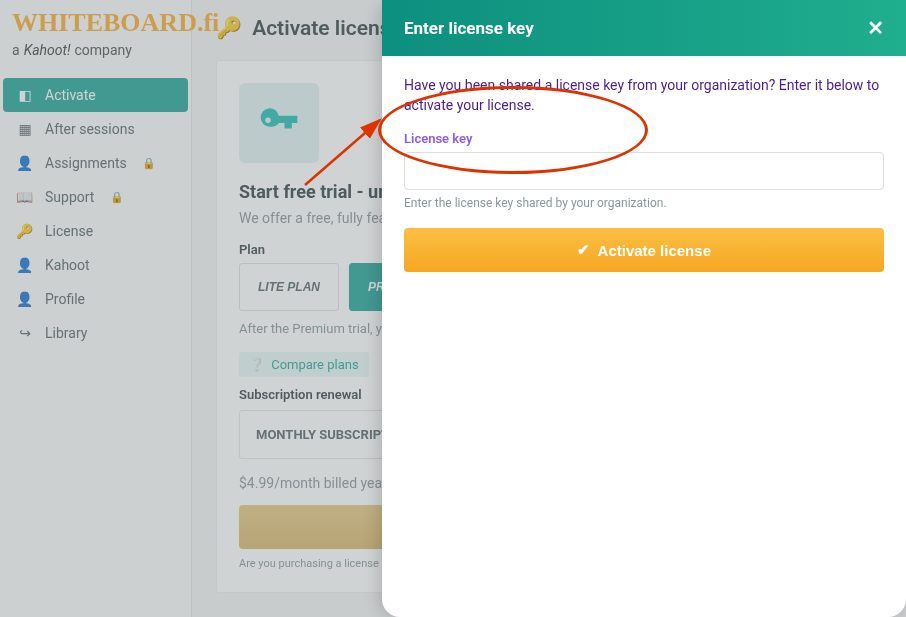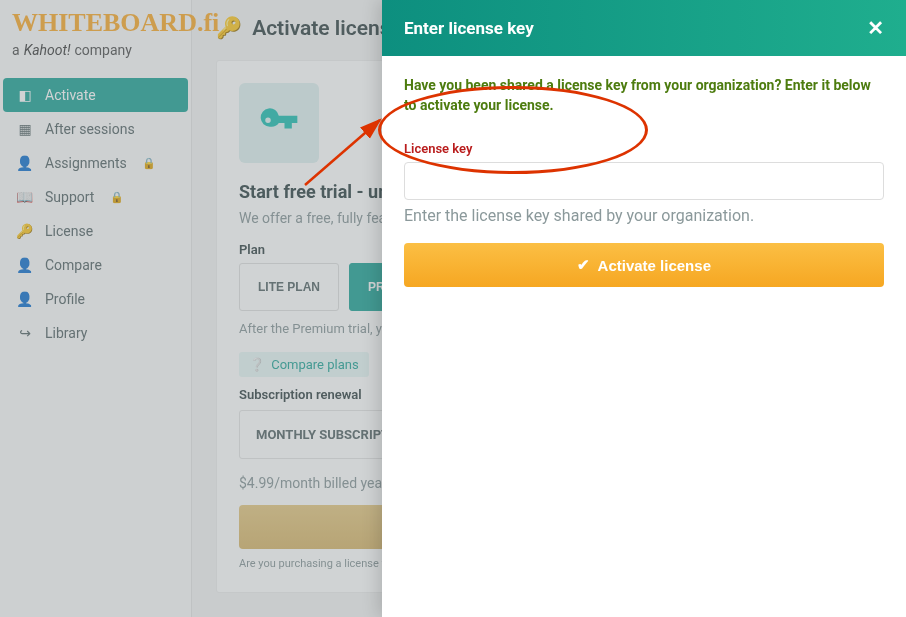--- a/index.html
+++ b/index.html
@@ -18,41 +18,41 @@
   .lock { font-size: 11px; color: #aaa; margin-left: 4px; }
 
   .main { flex: 1; padding: 16px 24px; overflow: auto; }
   .page-title { display:flex; align-items:center; gap:10px; color:#3b4a4c; font-size:21px; font-weight:600; margin-bottom:20px;}
   .card { background: #fff; border: 1px solid #eee; border-radius: 3px; padding: 22px; width: 540px; }
   .key-illus { width: 80px; height: 80px; background: #e0f2f1; border-radius: 6px; display:flex; align-items:center; justify-content:center; margin-bottom: 18px; }
   .card h3 { font-size: 18px; color: #36494b; margin-bottom: 8px; }
   .muted { color: #8b999b; font-size: 14px; margin-bottom: 16px; }
   .label { font-size: 13px; font-weight: 600; color: #3b4a4c; margin-bottom: 6px; }
   .plan-row { display:flex; gap: 10px; margin-bottom: 10px; }
-  .plan-btn { padding: 16px 18px; border: 1px solid #e0e0e0; background:#fff; border-radius:3px; font-size:12px; font-weight:700; color:#5b6a6c; cursor:pointer; }
+  .plan-btn { padding: 16px 18px; border: 1px solid #e0e0e0; background:#fff; border-radius:3px; font-size:12px; font-weight:700; color:#5b6a6c; cursor:pointer;font-style:italic; }
   .plan-btn.pro { background:#26a69a; color:#fff; border-color:#26a69a; }
   .compare { margin: 14px 0 10px; }
   .compare a { display:inline-flex; align-items:center; gap:6px; background:#e9f7f6; color:#2aa89c; padding:5px 10px; border-radius:3px; font-size:13px; text-decoration:none; }
   .renew-box { border:1px solid #e5e5e5; padding:16px; margin-top:8px; border-radius:3px; font-size:13px; font-weight:700; color:#5b6a6c; width:200px; }
   .price { color:#8b999b; font-size:14px; margin-top:16px; }
   .big-btn { margin-top:14px; width:100%; background: linear-gradient(#fbbf44,#f6a722); color:#fff; border:none; padding:13px; border-radius:4px; font-size:15px; font-weight:600; display:flex; align-items:center; justify-content:center; gap:8px; cursor:pointer;}
   .small-link { font-size:11px; color:#8b999b; margin-top:8px; }
 
   
   .dim { position:absolute; inset:0; background: rgba(120,130,132,0.35); pointer-events:none; }
 
   
-  .modal { position:absolute; top:0; right:0; width:524px; height:617px; background:#fff; box-shadow:-4px 0 16px rgba(0,0,0,.15);}
+  .modal { position:absolute; top:0; right:0; width:524px; height:617px; background:#fff; box-shadow:-4px 0 16px rgba(0,0,0,.15);border-radius:18px;}
   .modal-head { background: linear-gradient(90deg,#0d8f7f,#1fae8e); color:#fff; padding:16px 22px; display:flex; justify-content:space-between; align-items:center; font-weight:700; font-size:17px; }
   .modal-close { color:#fff; font-size:20px; cursor:pointer; font-weight:bold; }
   .modal-body { padding: 20px 22px; }
-  .modal-body p { font-size:14px; color:#4d7c0f; margin-bottom:26px; line-height:1.4;font-weight:bold; }
-  .field-label { font-size:13px; font-weight:600; color:#b91c1c; margin-bottom:6px; }
+  .modal-body p { font-size:14px; color:#4c1d95; margin-bottom:16px; line-height:1.4; }
+  .field-label { font-size:13px; font-weight:600; color:#8b5cf6; margin-bottom:6px; }
   .text-input { width:100%; border:1px solid #ddd; border-radius:4px; padding:10px 12px; font-size:14px; }
-  .helper { font-size:16px; color:#8b999b; margin-top:6px; }
+  .helper { font-size:12px; color:#8b999b; margin-top:6px; }
   .modal .big-btn { margin-top:18px; }
 
   
   .anno-ellipse { position:absolute; border:3px solid #d30; border-radius:50%; pointer-events:none; }
   .anno-arrow { position:absolute; pointer-events:none; }
 </style>
 </head>
 <body>
 
 <div class="layout">
@@ -83,21 +83,21 @@
         <span class="nav-icon">📖</span>
         <span>Support</span>
         <span class="lock">🔒</span>
       </li>
       <li class="nav-item">
         <span class="nav-icon">🔑</span>
         <span>License</span>
       </li>
       <li class="nav-item">
         <span class="nav-icon">👤</span>
-        <span>Compare</span>
+        <span>Kahoot</span>
       </li>
       <li class="nav-item">
         <span class="nav-icon">👤</span>
         <span>Profile</span>
       </li>
       <li class="nav-item">
         <span class="nav-icon">↪</span>
         <span>Library</span>
       </li>
     </ul>

